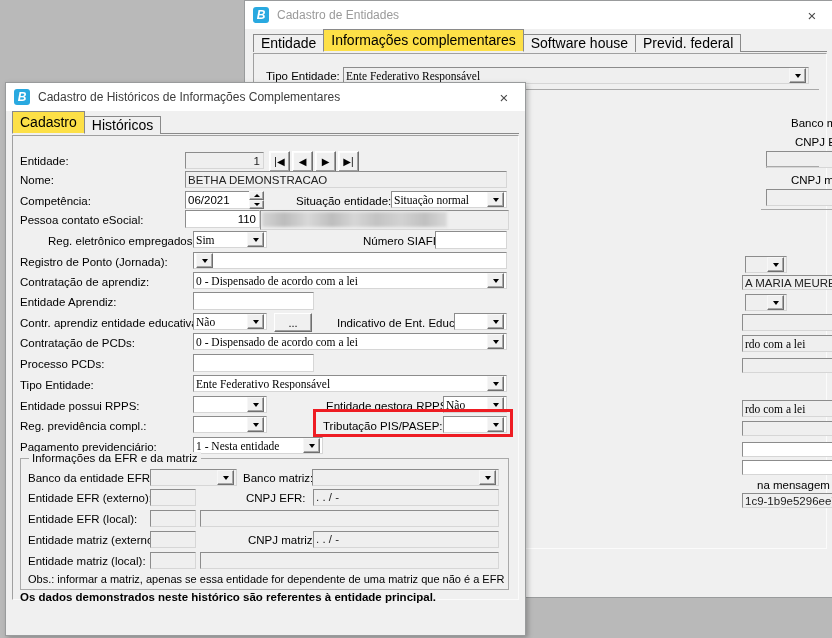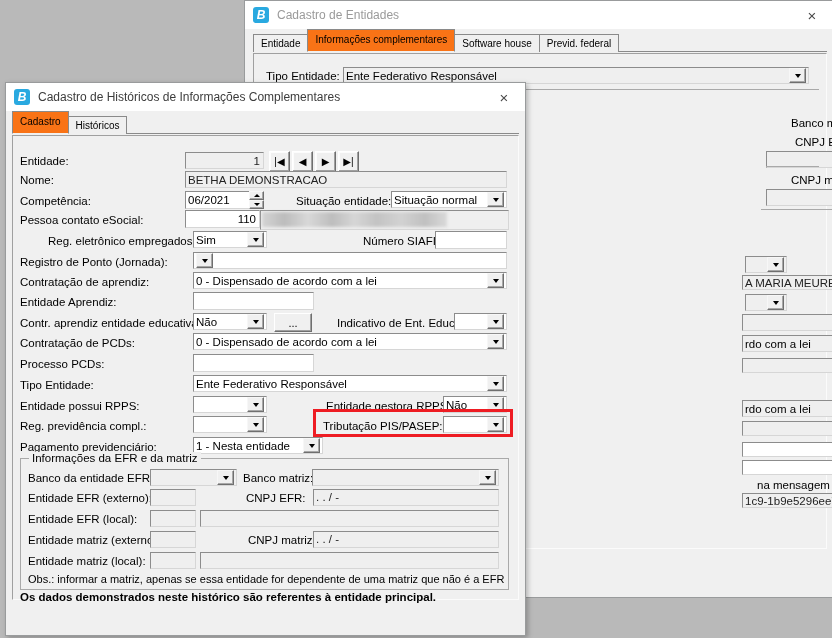--- a/index.html
+++ b/index.html
@@ -73,30 +73,30 @@
     left:8px; right:6px; bottom:0;
     border-bottom:1px solid #8a8a8a;
   }
   .tab {
     height: 17px;
     line-height: 17px;
     padding: 0 7px;
     border: 1px solid #8a8a8a;
     border-bottom: none;
     background: #f0f0f0;
-    font-size: 10px;
+    font-size: 14px;
     white-space: nowrap;
     margin-right: -1px;
     position: relative;
     z-index: 1;
   }
   .tab.active {
     height: 21px;
     line-height: 20px;
-    background: #f97316;
+    background: #fde047;
     z-index: 3;
     border-bottom: 1px solid #f0f0f0;
   }
 
   
   .lbl { white-space: nowrap; font-size: 11.5px; color:#000; }
   .fld {
     border: 1px solid #8c8c8c;
     border-right-color:#d6d6d6;
     border-bottom-color:#d6d6d6;
@@ -118,21 +118,21 @@
     background: #ffffff;
     height: 17px;
     box-sizing: border-box;
     display: flex; align-items: center;
     font-size: 11.5px;
     padding-left: 2px;
     position: relative;
     overflow:hidden;
   }
   .combo.ro { background:#efefef; }
-  .combo .txt { flex: 1 1 auto; white-space: nowrap; overflow: hidden; }
+  .combo .txt { flex: 1 1 auto; white-space: nowrap; overflow: hidden; font-family: Liberation Serif, serif; }
   .arrow {
     width: 15px; height: 13px;
     margin-right: 2px;
     background: #f0f0f0;
     border: 1px solid #f7f7f7;
     border-right-color: #6f6f6f;
     border-bottom-color: #6f6f6f;
     box-shadow: inset -1px -1px 0 #a8a8a8;
     display:flex; align-items:center; justify-content:center;
     flex: 0 0 auto;

